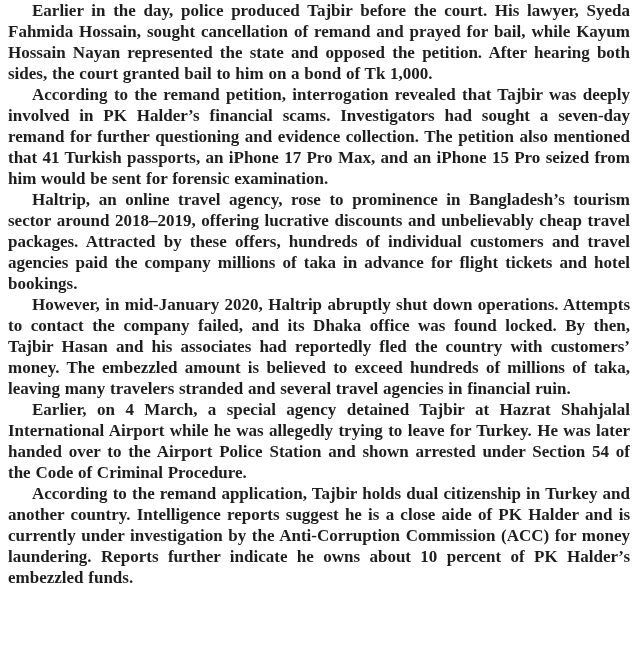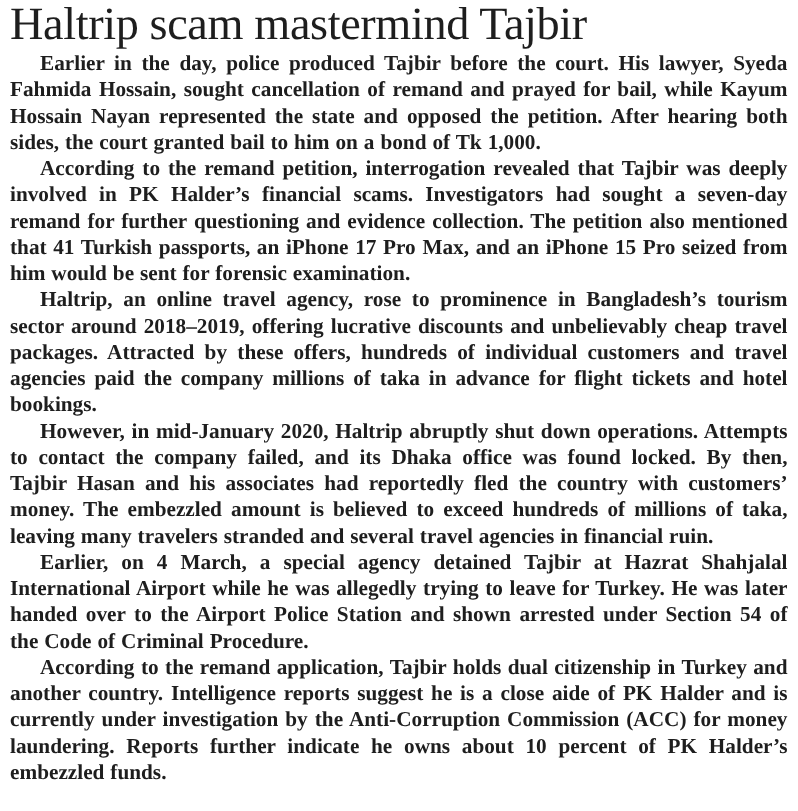--- a/index.html
+++ b/index.html
@@ -39,21 +39,20 @@
     text-indent: 24px;
     word-spacing: 0.5px;
     font-weight: bold;
   }
 </style>
 </head>
 <body>
 
 <div class="page">
   <article class="article">
-    <h1 class="headline">Haltrip scam mastermind Tajbir</h1>
     <div class="body-text">
       <p>Earlier in the day, police produced Tajbir before the court. His lawyer, Syeda Fahmida Hossain, sought cancellation of remand and prayed for bail, while Kayum Hossain Nayan represented the state and opposed the petition. After hearing both sides, the court granted bail to him on a bond of Tk 1,000.</p>
       <p>According to the remand petition, interrogation revealed that Tajbir was deeply involved in PK Halder’s financial scams. Investigators had sought a seven-day remand for further questioning and evidence collection. The petition also mentioned that 41 Turkish passports, an iPhone 17 Pro Max, and an iPhone 15 Pro seized from him would be sent for forensic examination.</p>
       <p>Haltrip, an online travel agency, rose to prominence in Bangladesh’s tourism sector around 2018–2019, offering lucrative discounts and unbelievably cheap travel packages. Attracted by these offers, hundreds of individual customers and travel agencies paid the company millions of taka in advance for flight tickets and hotel bookings.</p>
       <p>However, in mid-January 2020, Haltrip abruptly shut down operations. Attempts to contact the company failed, and its Dhaka office was found locked. By then, Tajbir Hasan and his associates had reportedly fled the country with customers’ money. The embezzled amount is believed to exceed hundreds of millions of taka, leaving many travelers stranded and several travel agencies in financial ruin.</p>
       <p>Earlier, on 4 March, a special agency detained Tajbir at Hazrat Shahjalal International Airport while he was allegedly trying to leave for Turkey. He was later handed over to the Airport Police Station and shown arrested under Section 54 of the Code of Criminal Procedure.</p>
       <p>According to the remand application, Tajbir holds dual citizenship in Turkey and another country. Intelligence reports suggest he is a close aide of PK Halder and is currently under investigation by the Anti-Corruption Commission (ACC) for money laundering. Reports further indicate he owns about 10 percent of PK Halder’s embezzled funds.</p>
     </div>
   </article>
 </div>

